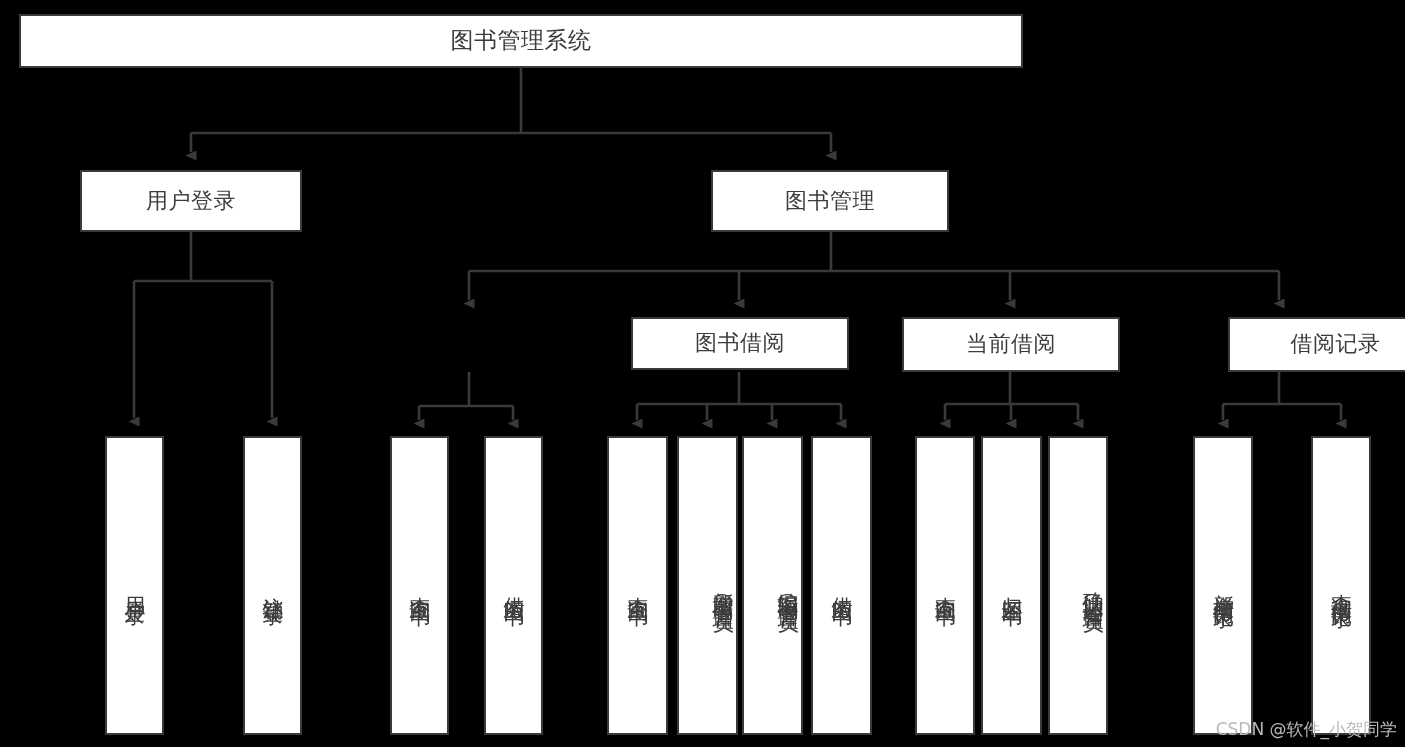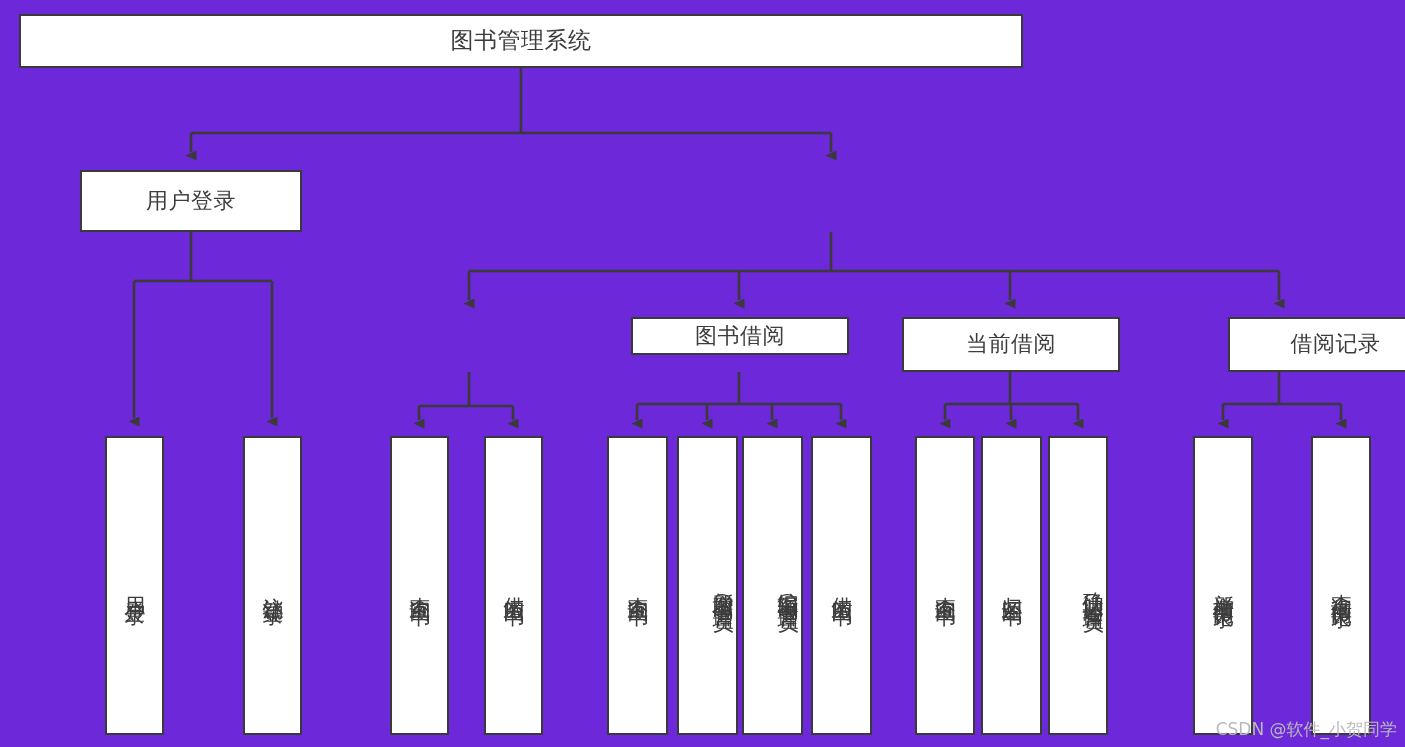--- a/index.html
+++ b/index.html
@@ -5,21 +5,21 @@
 <style>
   html, body {
     margin: 0;
     padding: 0;
     background: #ffffff;
   }
   #canvas {
     position: relative;
     width: 1405px;
     height: 747px;
-    background: #6d28d9;
+    background: #000000;
     font-family: "DejaVu Sans", "Liberation Sans", sans-serif;
     overflow: hidden;
   }
   svg.edges {
     position: absolute;
     left: 0;
     top: 0;
     width: 1405px;
     height: 747px;
     pointer-events: none;
@@ -120,22 +120,23 @@
       <path d="M1279,372 L1279,404"></path>
       <path d="M1223,404 L1341,404"></path>
       <path d="M1223,404 L1223,420" marker-end="url(#arrow)"></path>
       <path d="M1341,404 L1341,420" marker-end="url(#arrow)"></path>
     </g>
   </svg>
 
   <div class="node h root" style="left:19px; top:14px; width:1004px; height:54px;">图书管理系统</div>
 
   <div class="node h" style="left:80px; top:170px; width:222px; height:62px;">用户登录</div>
+  <div class="node h" style="left:711px; top:170px; width:238px; height:62px;">图书管理</div>
 
-  <div class="node h" style="left:631px; top:317px; width:218px; height:38px;">图书借阅</div>
+  <div class="node h" style="left:631px; top:317px; width:218px; height:53px;">图书借阅</div>
   <div class="node h" style="left:902px; top:317px; width:218px; height:55px;">当前借阅</div>
   <div class="node h" style="left:1228px; top:317px; width:215px; height:55px;">借阅记录</div>
 
   <div class="node v centered" style="left:105px; top:436px; width:59px; height:299px;">用户登录</div>
   <div class="node v centered" style="left:243px; top:436px; width:59px; height:299px;">注销登录</div>
 
   <div class="node v centered" style="left:390px; top:436px; width:59px; height:299px;">查询图书</div>
   <div class="node v centered" style="left:484px; top:436px; width:59px; height:299px;">借阅图书</div>
 
   <div class="node v centered" style="left:607px; top:436px; width:61px; height:299px;">查询图书</div>

